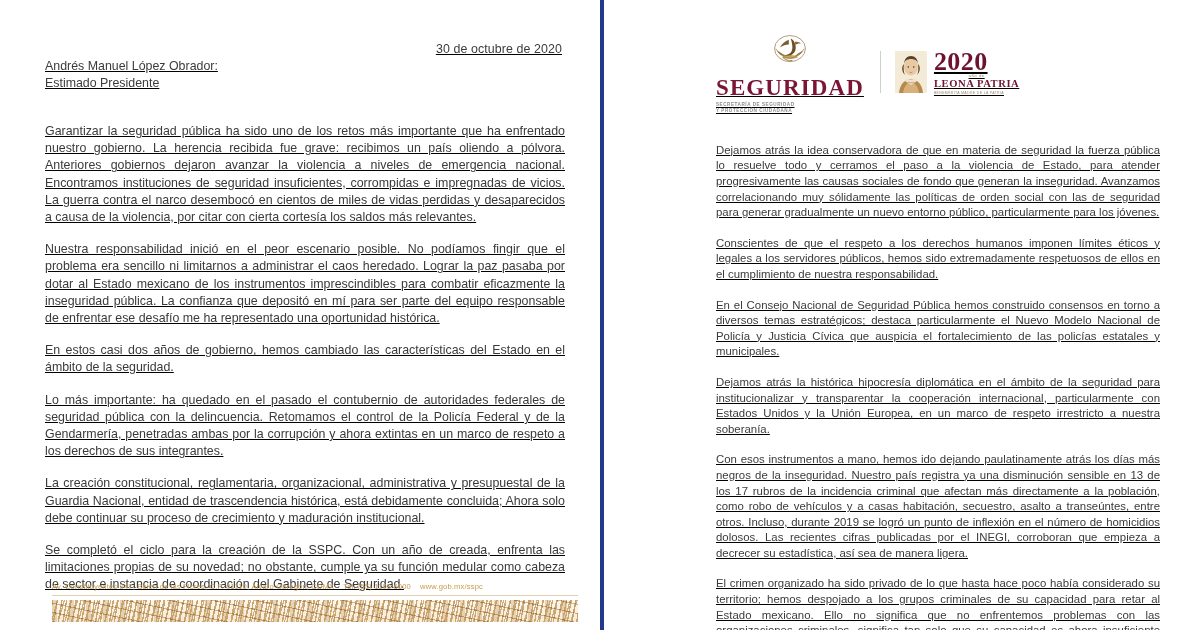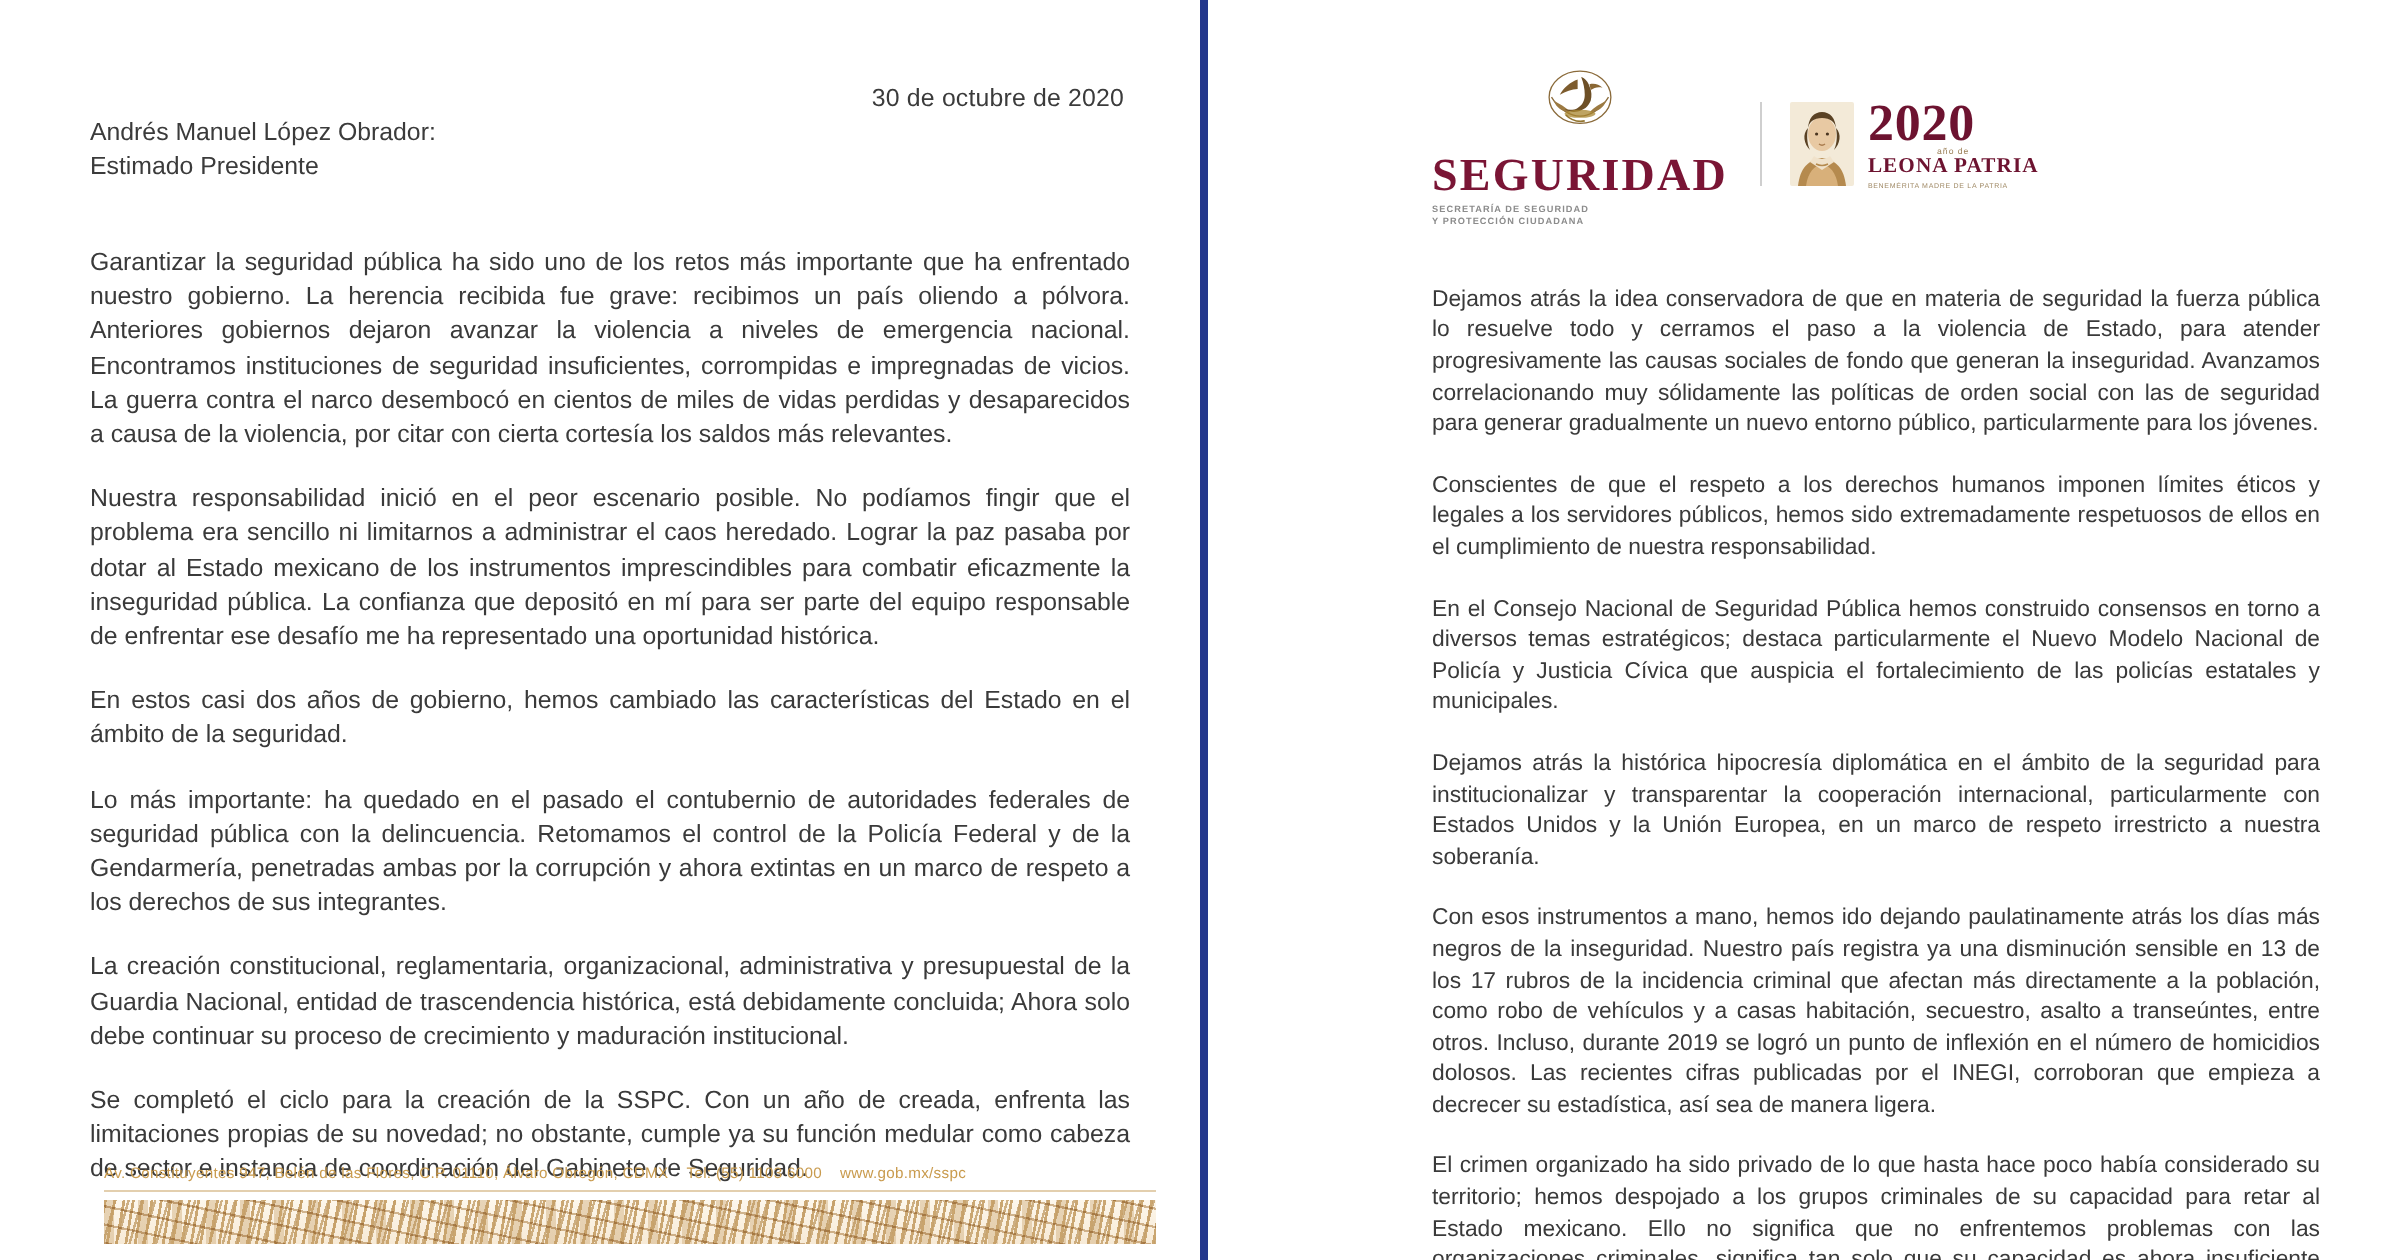--- a/index.html
+++ b/index.html
@@ -12,20 +12,21 @@
     height: 630px;
     font-family: "Liberation Sans", sans-serif;
     overflow: hidden;
   }
   .sheet {
     position: relative;
     width: 1200px;
     height: 630px;
     background: #ffffff;
     display: flex;
+    text-decoration: underline;
   }
 
   
   .page {
     position: relative;
     height: 630px;
     background: #fff;
     box-sizing: border-box;
   }
   .page-left  { width: 600px; padding: 0 20px 0 20px; }

